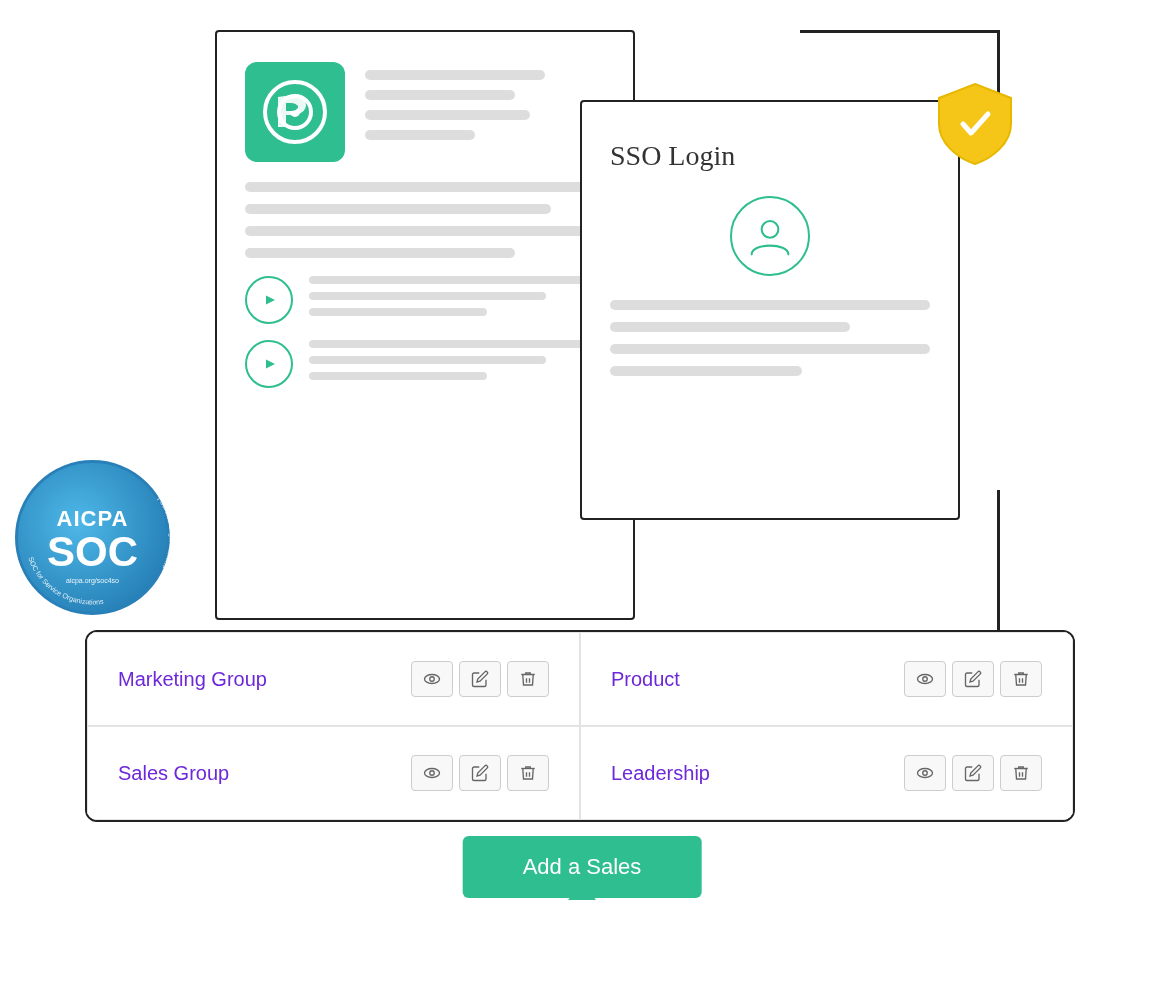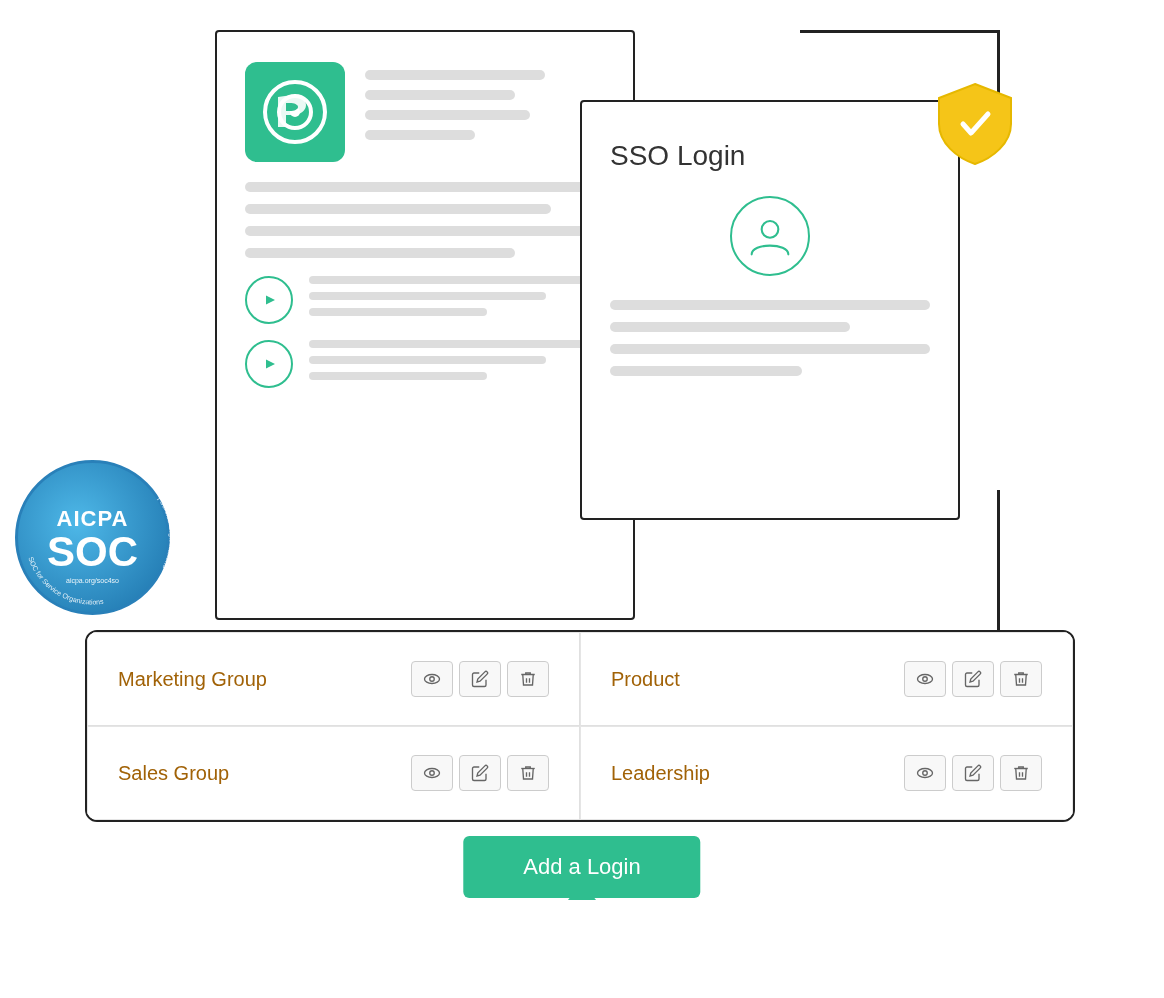--- a/index.html
+++ b/index.html
@@ -130,20 +130,21 @@
       position: absolute;
       top: 100px;
       left: 580px;
       width: 380px;
       height: 420px;
       background: #fff;
       border: 2px solid #222;
       border-radius: 4px;
       padding: 30px 28px;
       z-index: 4;
+      font-family: Liberation Serif, serif;
     }
 
     .sso-title {
       font-size: 28px;
       font-weight: 500;
       color: #333;
       margin-bottom: 24px;
       margin-top: 8px;
     }
 
@@ -249,21 +250,21 @@
       border: 1px solid #e5e5e5;
     }
 
     .group-cell:nth-child(1) { border-right: 1px solid #e0e0e0; border-bottom: 1px solid #e0e0e0; }
     .group-cell:nth-child(2) { border-bottom: 1px solid #e0e0e0; }
     .group-cell:nth-child(3) { border-right: 1px solid #e0e0e0; gap: 14px; }
     .group-cell:nth-child(4) { }
 
     .group-name {
       font-size: 20px;
-      color: #a16207;
+      color: #6d28d9;
       font-weight: 400;
     }
 
     .group-actions {
       display: flex;
       gap: 6px;
     }
 
     .action-btn {
       width: 42px;
@@ -569,16 +570,16 @@
           </button>
         </div>
       </div>
 
     </div>
   </div>
 
   <div class="triangle-up"></div>
 
   <div class="add-group-wrapper">
-    <button class="add-group-btn">Add a Login</button>
+    <button class="add-group-btn">Add a Sales</button>
   </div>
 
 </div>
 
 </body></html>

